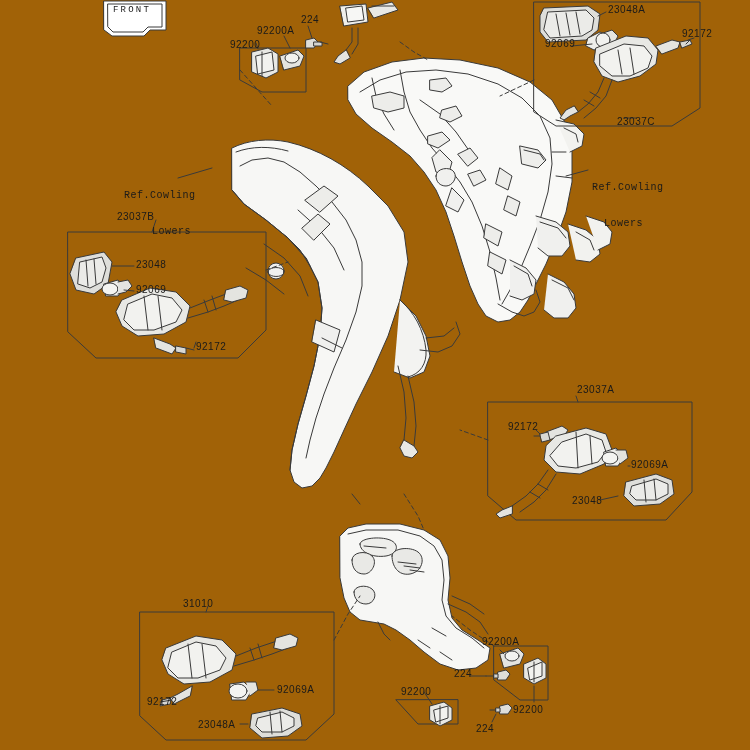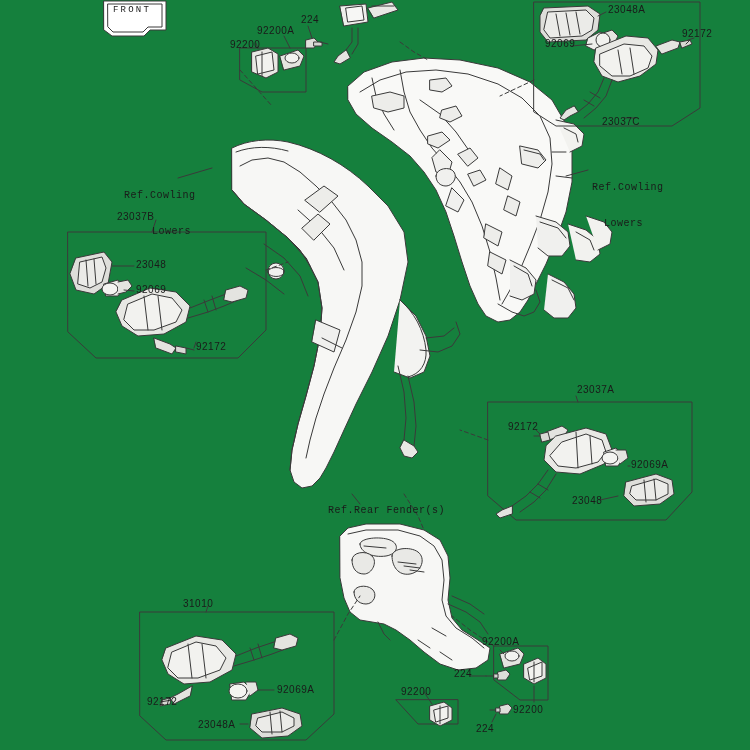--- a/index.html
+++ b/index.html
@@ -7,21 +7,21 @@
     padding: 0;
     background: #ffffff;
   }
   body {
     font-family: "Liberation Sans", sans-serif;
   }
   #sheet {
     position: relative;
     width: 750px;
     height: 750px;
-    background: #15803d;
+    background: #a16207;
     overflow: hidden;
   }
   #sheet svg {
     position: absolute;
     left: 0;
     top: 0;
   }
   .lbl {
     position: absolute;
     font-family: Liberation Sans, sans-serif;
@@ -392,28 +392,25 @@
   <div class="ref" style="left:124px; top:166px;">
     <div>Ref.Cowling</div>
     <div style="padding-left:28px;">Lowers</div>
   </div>
 
   <div class="ref" style="left:592px; top:158px;">
     <div>Ref.Cowling</div>
     <div style="padding-left:12px;">Lowers</div>
   </div>
 
-  <div class="ref" style="left:328px; top:481px;">
-    <div>Ref.Rear Fender(s)</div>
-  </div>
 
   <div class="lbl" style="left:608px; top:4px;">23048A</div>
   <div class="lbl" style="left:545px; top:38px;">92069</div>
   <div class="lbl" style="left:682px; top:28px;">92172</div>
-  <div class="lbl" style="left:602px; top:116px;">23037C</div>
+  <div class="lbl" style="left:617px; top:116px;">23037C</div>
   <div class="lbl" style="left:301px; top:14px;">224</div>
   <div class="lbl" style="left:257px; top:25px;">92200A</div>
   <div class="lbl" style="left:230px; top:39px;">92200</div>
   <div class="lbl" style="left:117px; top:211px;text-align:right;">23037B</div>
   <div class="lbl" style="left:136px; top:259px;">23048</div>
   <div class="lbl" style="left:136px; top:284px;">92069</div>
   <div class="lbl" style="left:196px; top:341px;">92172</div>
   <div class="lbl" style="left:557px; top:384px;margin-left:20px;">23037A</div>
   <div class="lbl" style="left:508px; top:421px;">92172</div>
   <div class="lbl" style="left:631px; top:459px;">92069A</div>

